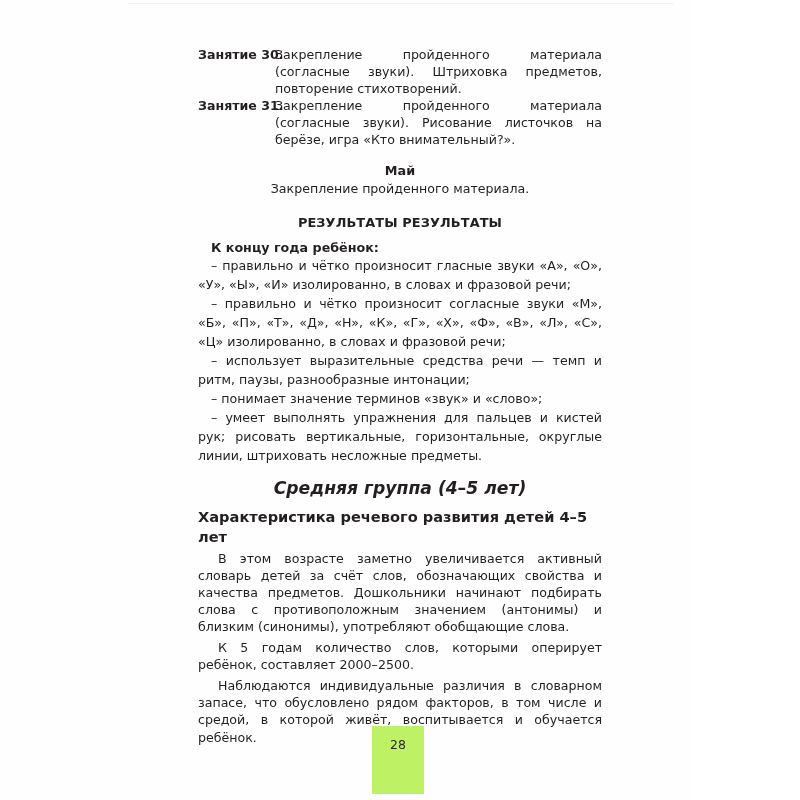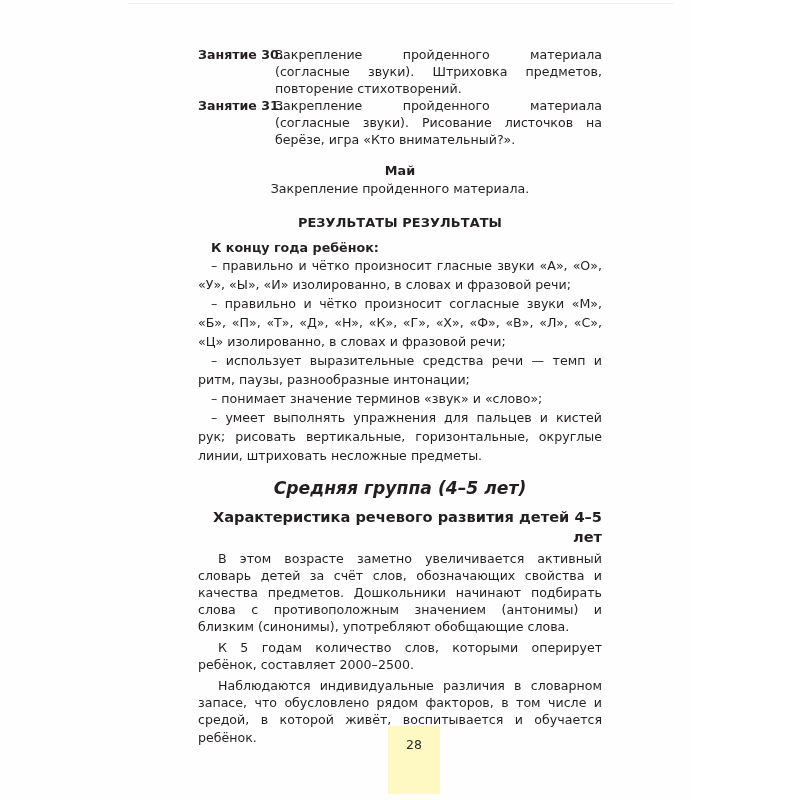--- a/index.html
+++ b/index.html
@@ -116,21 +116,21 @@
   
   .group-title {
     text-align: center;
     font-weight: bold;
     font-size: 17.2px;
     line-height: 22px;
     margin-top: 12px;
     font-style: italic;
   }
   .sub-title {
-    text-align: right;
+    text-align: left;
     font-weight: bold;
     font-size: 14.6px;
     line-height: 20px;
     margin-top: 8px;
   }
 
   
   .para {
     font-size: 12.6px;
     line-height: 17.1px;
@@ -140,25 +140,25 @@
     margin: 0;
     margin-top: 4px;
   }
   .para.first {
     margin-top: 3px;
   }
 
   
   .page-plate {
     position: absolute;
-    left: 388px;
+    left: 372px;
     top: 726px;
     width: 52px;
     height: 68px;
-    background: #fef9c3;
+    background: #bef264;
   }
   .page-num {
     position: absolute;
     left: 0;
     top: 11px;
     width: 52px;
     text-align: center;
     font-size: 12.5px;
     font-weight: normal;
     color: #2b2b2b;

